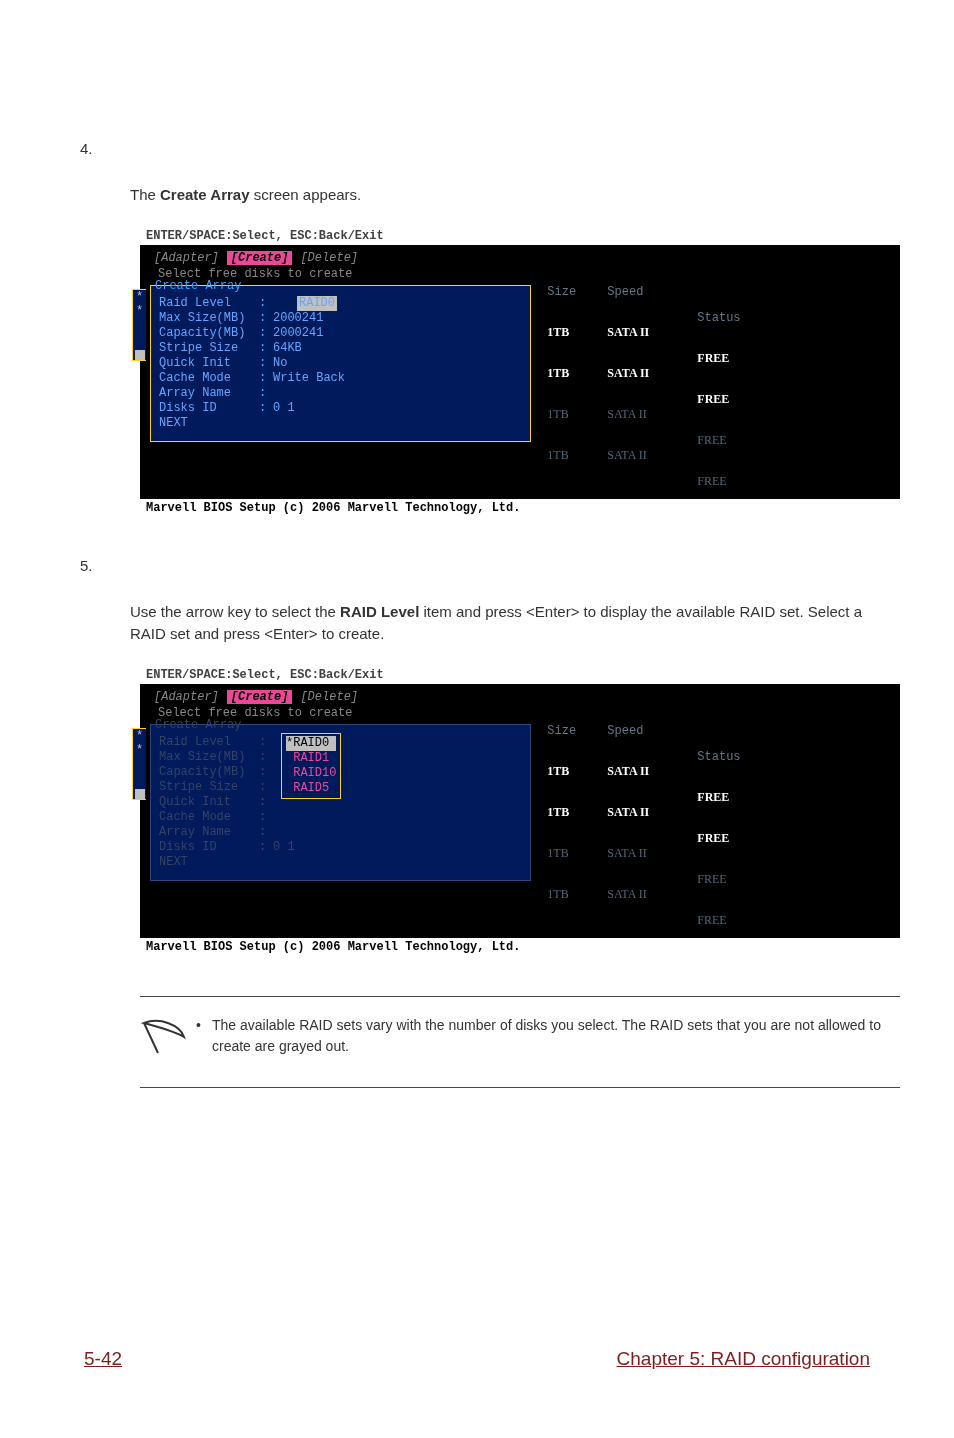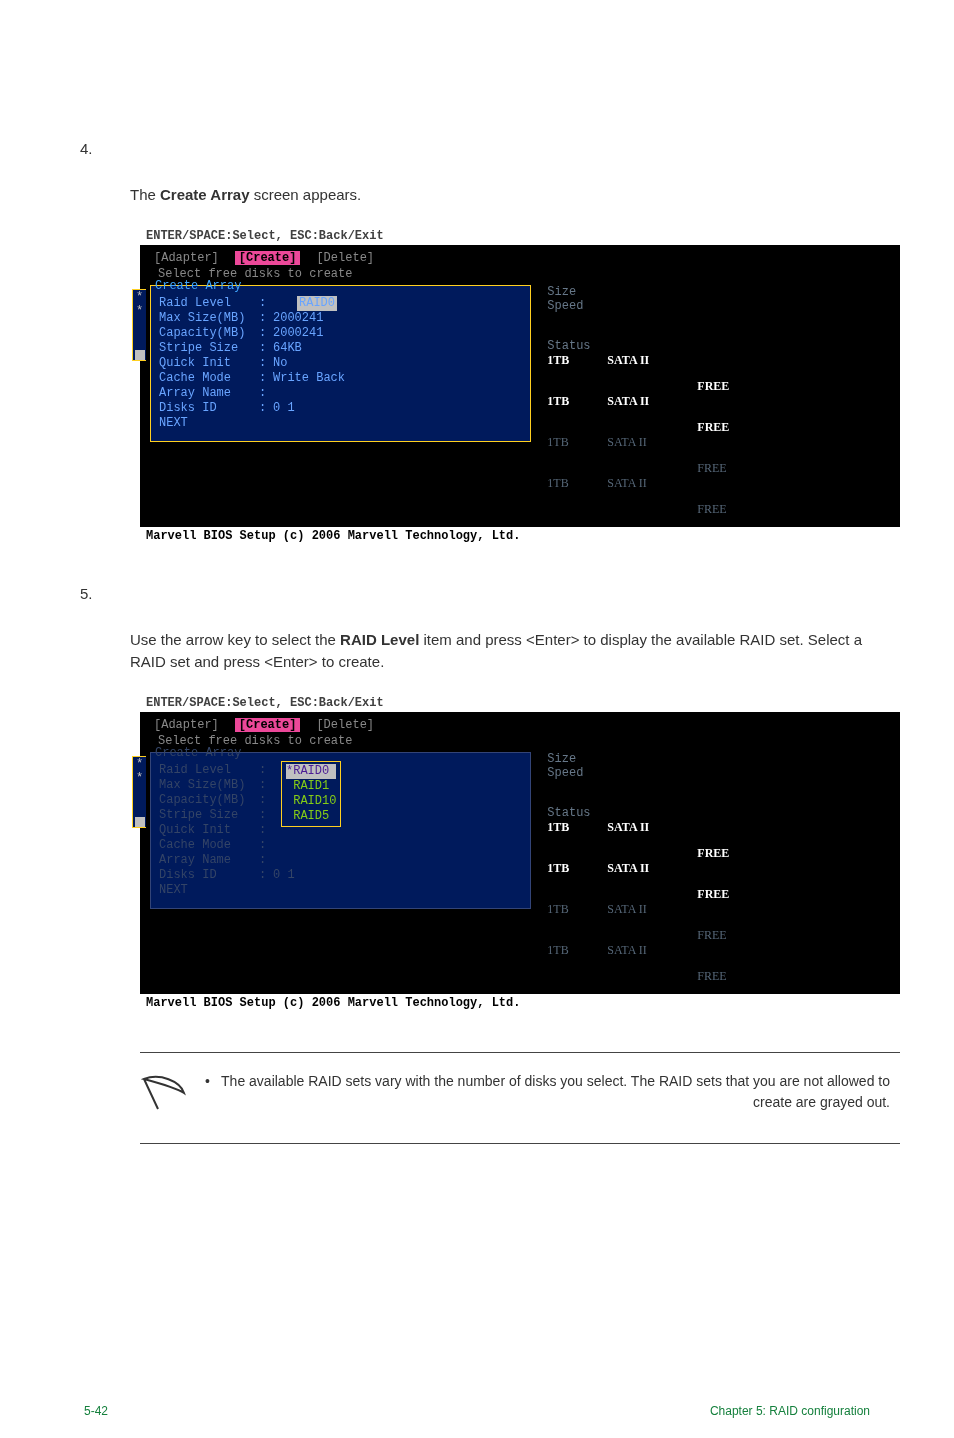--- a/index.html
+++ b/index.html
@@ -46,22 +46,23 @@
     font-weight: bold;
   }
   .bios-body {
     background: #000;
     padding: 6px 10px 10px 10px;
     position: relative;
     min-height: 240px;
   }
   .tabs {
     display: flex;
-    gap: 12px;
+    gap: 4px;
     margin-bottom: 2px;
+    font-style: italic;
   }
   .tab {
     padding: 0 4px;
   }
   .tab-dim { color: #888; }
   .tab-active {
     background: #ec4899;
     color: #000;
     font-weight: bold;
   }
@@ -119,21 +120,20 @@
     border: 1px solid #ffd020;
     border-right: none;
     text-align: center;
   }
   .star-col .star { color: #c0c0c0; line-height: 14px; }
   .star-col .scroll { color: #c0c0c0; width:10px; height:10px; background:#c0c0c0; margin: 0 auto; }
   .disk-head {
     display: flex;
     color: #678;
     padding: 0 4px;
-    flex-direction: column;
   }
   .disk-row {
     display: flex;
     padding: 0 4px;
     font-family: Liberation Serif, serif;
   }
   .c-size  { width: 60px; }
   .c-speed { width: 90px; }
   .c-stat  { width: 60px; margin-top: 26px; }
   .sel  { color: #fff; font-weight: bold;}
@@ -148,55 +148,56 @@
   
   .dropdown {
     position: absolute;
     left: 130px;
     top: 8px;
     background: #001a5c;
     border: 1px solid #ffd020;
     padding: 2px 4px;
     z-index: 3;
   }
-  .dd-item { color: #84cc16; line-height: 15px; white-space: pre;}
-  .dd-sel  { background: #c0c0c0; color: #4c1d95; }
+  .dd-item { color: #ec4899; line-height: 15px; white-space: pre;}
+  .dd-sel  { background: #c0c0c0; color: #000000; }
 
   
   .note {
     margin-left: 60px;
     width: 760px;
     border-top: 1px solid #444;
     border-bottom: 1px solid #444;
     padding: 18px 10px 18px 70px;
     position: relative;
     font-size: 14px;
     line-height: 1.5;
   }
-  .note ul { list-style: none; text-align: right; }
+  .note ul { list-style: none; }
   .note li::before {
     content: "• ";
     position: absolute;
     margin-left: -16px;
   }
   .note li { margin-bottom: 12px; padding-left: 2px;}
   .note-icon {
     position: absolute;
     left: 0;
     top: 22px;
     width: 48px;
     height: 40px;
   }
   .footer {
     display: flex;
     justify-content: space-between;
-    font-size: 12px;
-    color: #15803d;
+    font-size: 19px;
+    color: #7f1d1d;
     margin-top: 260px;
     padding: 0 4px;
+    text-decoration: underline;
   }
 </style>
 </head>
 <body>
 
 <div class="page">
 
   <div class="step-row">
     <div class="step-num">4.</div>
     <div class="step-text">

